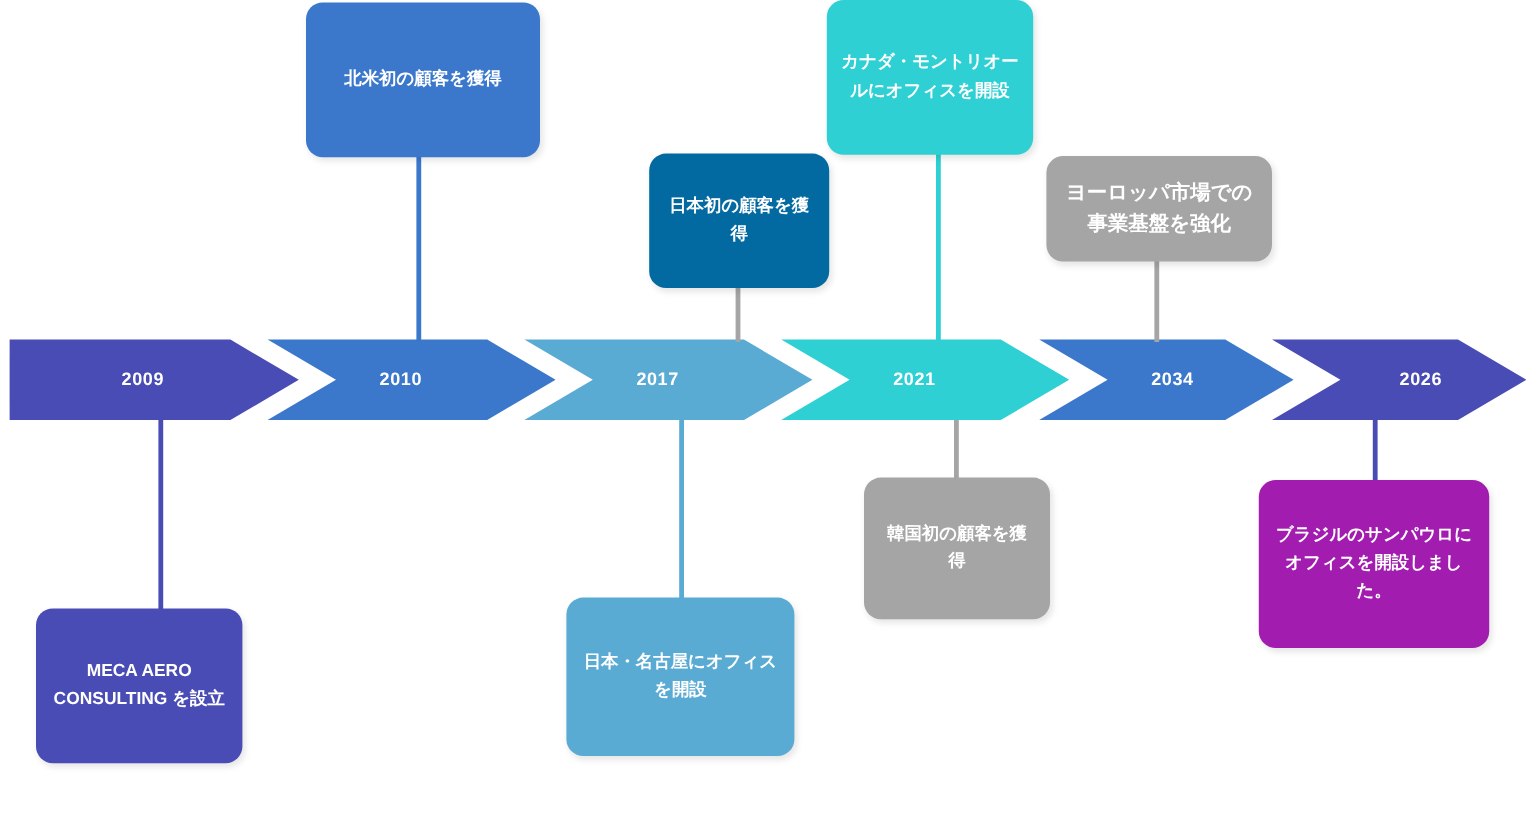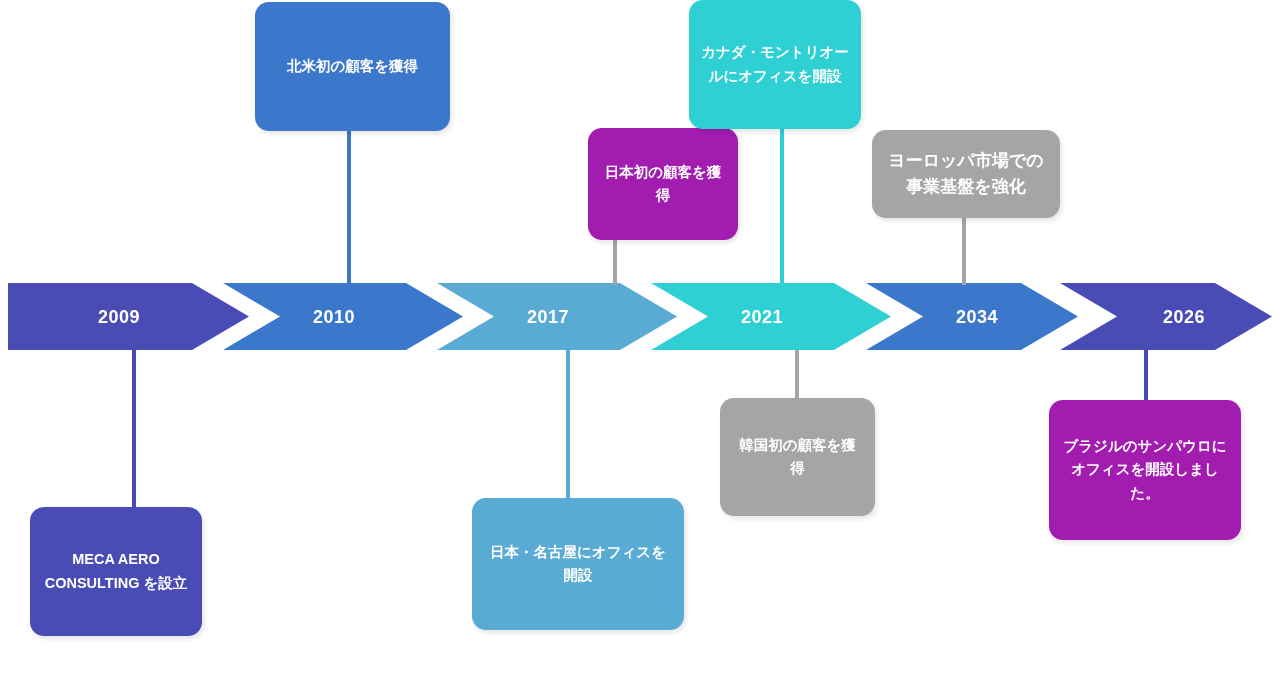--- a/index.html
+++ b/index.html
@@ -30,21 +30,21 @@
     top: 283px;
     display: flex;
     align-items: center;
     justify-content: center;
     box-sizing: border-box;
   }
   .arrow-seg .year {
     position: relative;
     z-index: 3;
     color: #ffffff;
-    font-size: 18px;
+    font-size: 15px;
     font-weight: bold;
     letter-spacing: 0.5px;
     line-height: 1;
     white-space: nowrap;
     transform: translateX(4px);
   }
 
   
   .callout {
     position: absolute;
@@ -122,37 +122,37 @@
   <div class="stem" style="left:566px;top:350px;height:150px;background:#5aabd3;"></div>
   <div class="stem" style="left:780px;top:127px;height:158px;background:#2ed0d4;"></div>
   <div class="stem" style="left:795px;top:350px;height:50px;background:#a5a5a5;"></div>
   <div class="stem" style="left:962px;top:216px;height:69px;background:#a5a5a5;"></div>
   <div class="stem" style="left:1144px;top:350px;height:52px;background:#4a4cb5;"></div>
 
   <div class="callout" style="left:255px;top:2px;width:195px;height:129px;background:#3b78cc;justify-content:flex-end;">
     <span class="txt">北米初の顧客を獲得</span>
   </div>
 
-  <div class="callout" style="left:541px;top:128px;width:150px;height:112px;background:#a21caf;margin-left:47px;">
+  <div class="callout" style="left:541px;top:128px;width:150px;height:112px;background:#0369a1;">
     <span class="txt">日本初の顧客を獲得</span>
   </div>
 
   <div class="callout" style="left:689px;top:0px;width:172px;height:129px;background:#2ed0d4;">
     <span class="txt">カナダ・モントリオールにオフィスを開設</span>
   </div>
 
   <div class="callout small-text" style="left:872px;top:130px;width:188px;height:88px;background:#a5a5a5;">
     <span class="txt">ヨーロッパ市場での事業基盤を強化</span>
   </div>
 
   <div class="callout" style="left:30px;top:507px;width:172px;height:129px;background:#4a4cb5;">
     <span class="txt">MECA AERO CONSULTING を設立</span>
   </div>
 
-  <div class="callout" style="left:472px;top:498px;width:212px;height:132px;background:#5aabd3;">
+  <div class="callout" style="left:472px;top:498px;width:190px;height:132px;background:#5aabd3;">
     <span class="txt">日本・名古屋にオフィスを開設</span>
   </div>
 
   <div class="callout" style="left:720px;top:398px;width:155px;height:118px;background:#a5a5a5;">
     <span class="txt">韓国初の顧客を獲得</span>
   </div>
 
   <div class="callout" style="left:1049px;top:400px;width:192px;height:140px;background:#a21caf;">
     <span class="txt">ブラジルのサンパウロにオフィスを開設しました。</span>
   </div>

